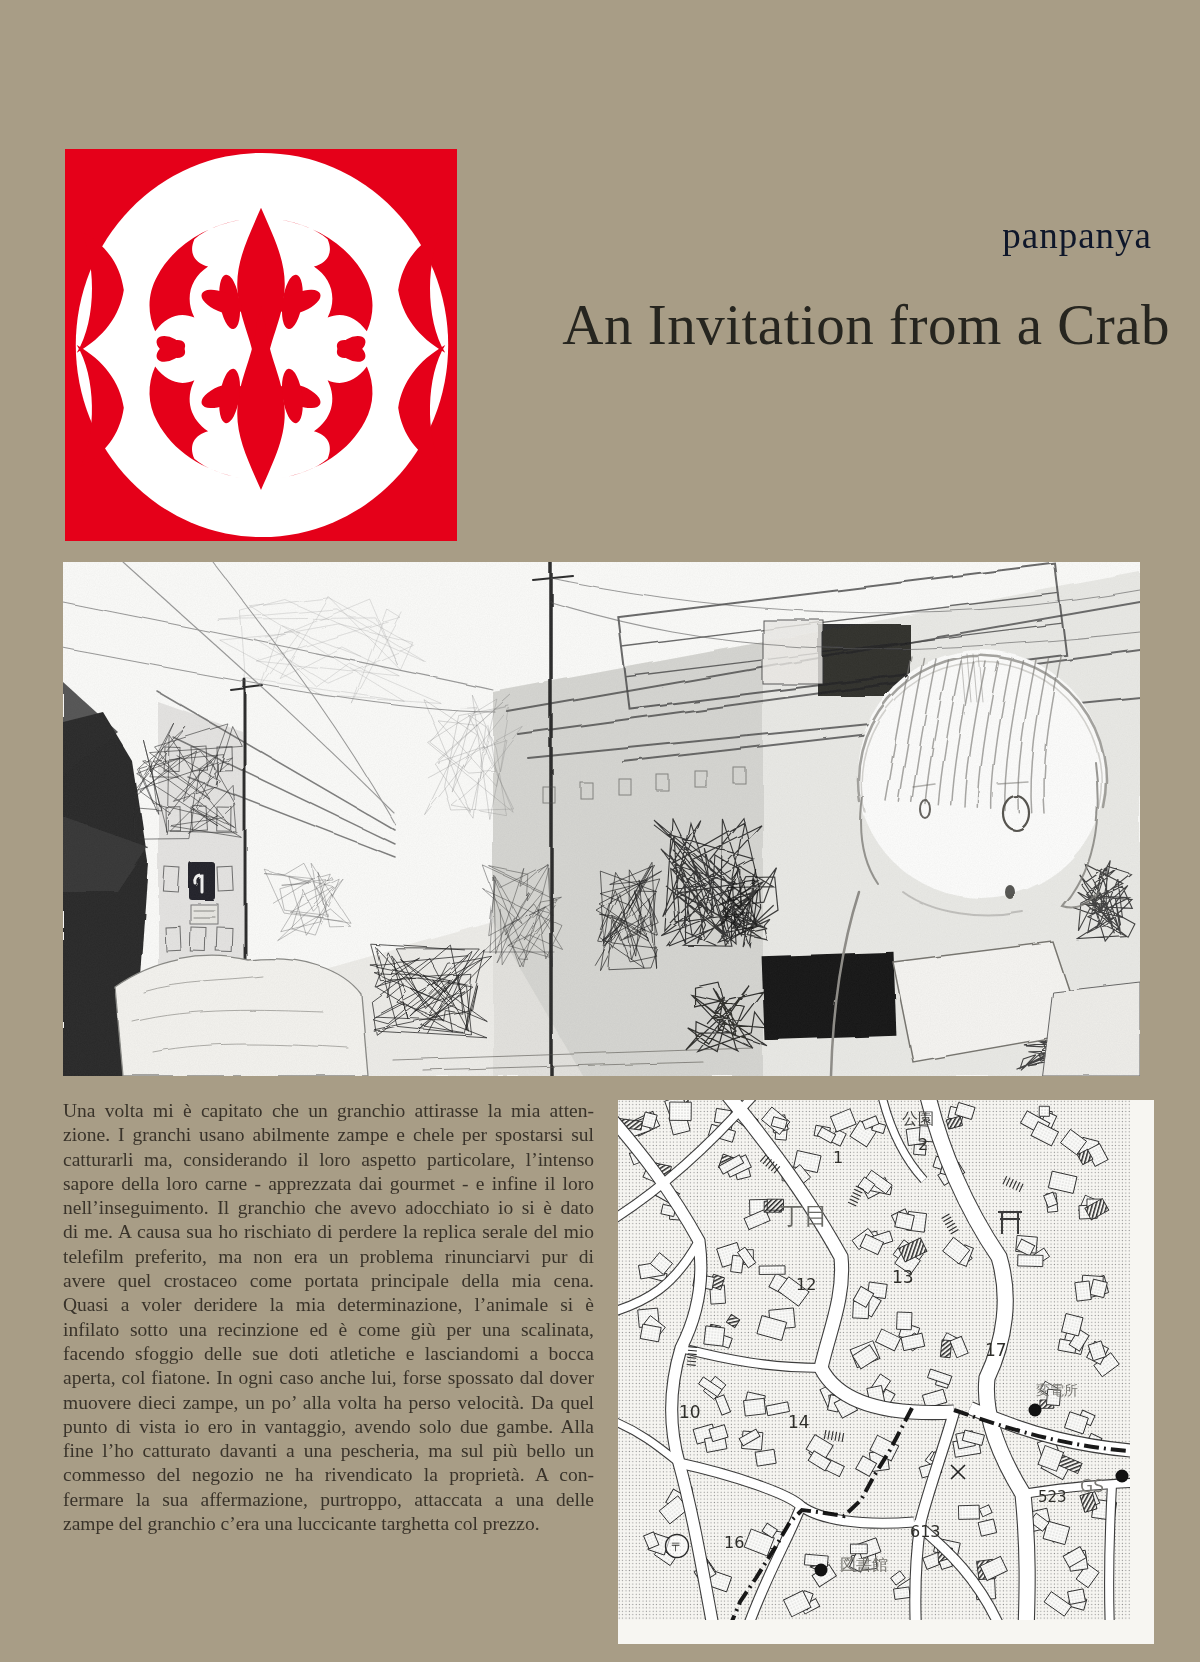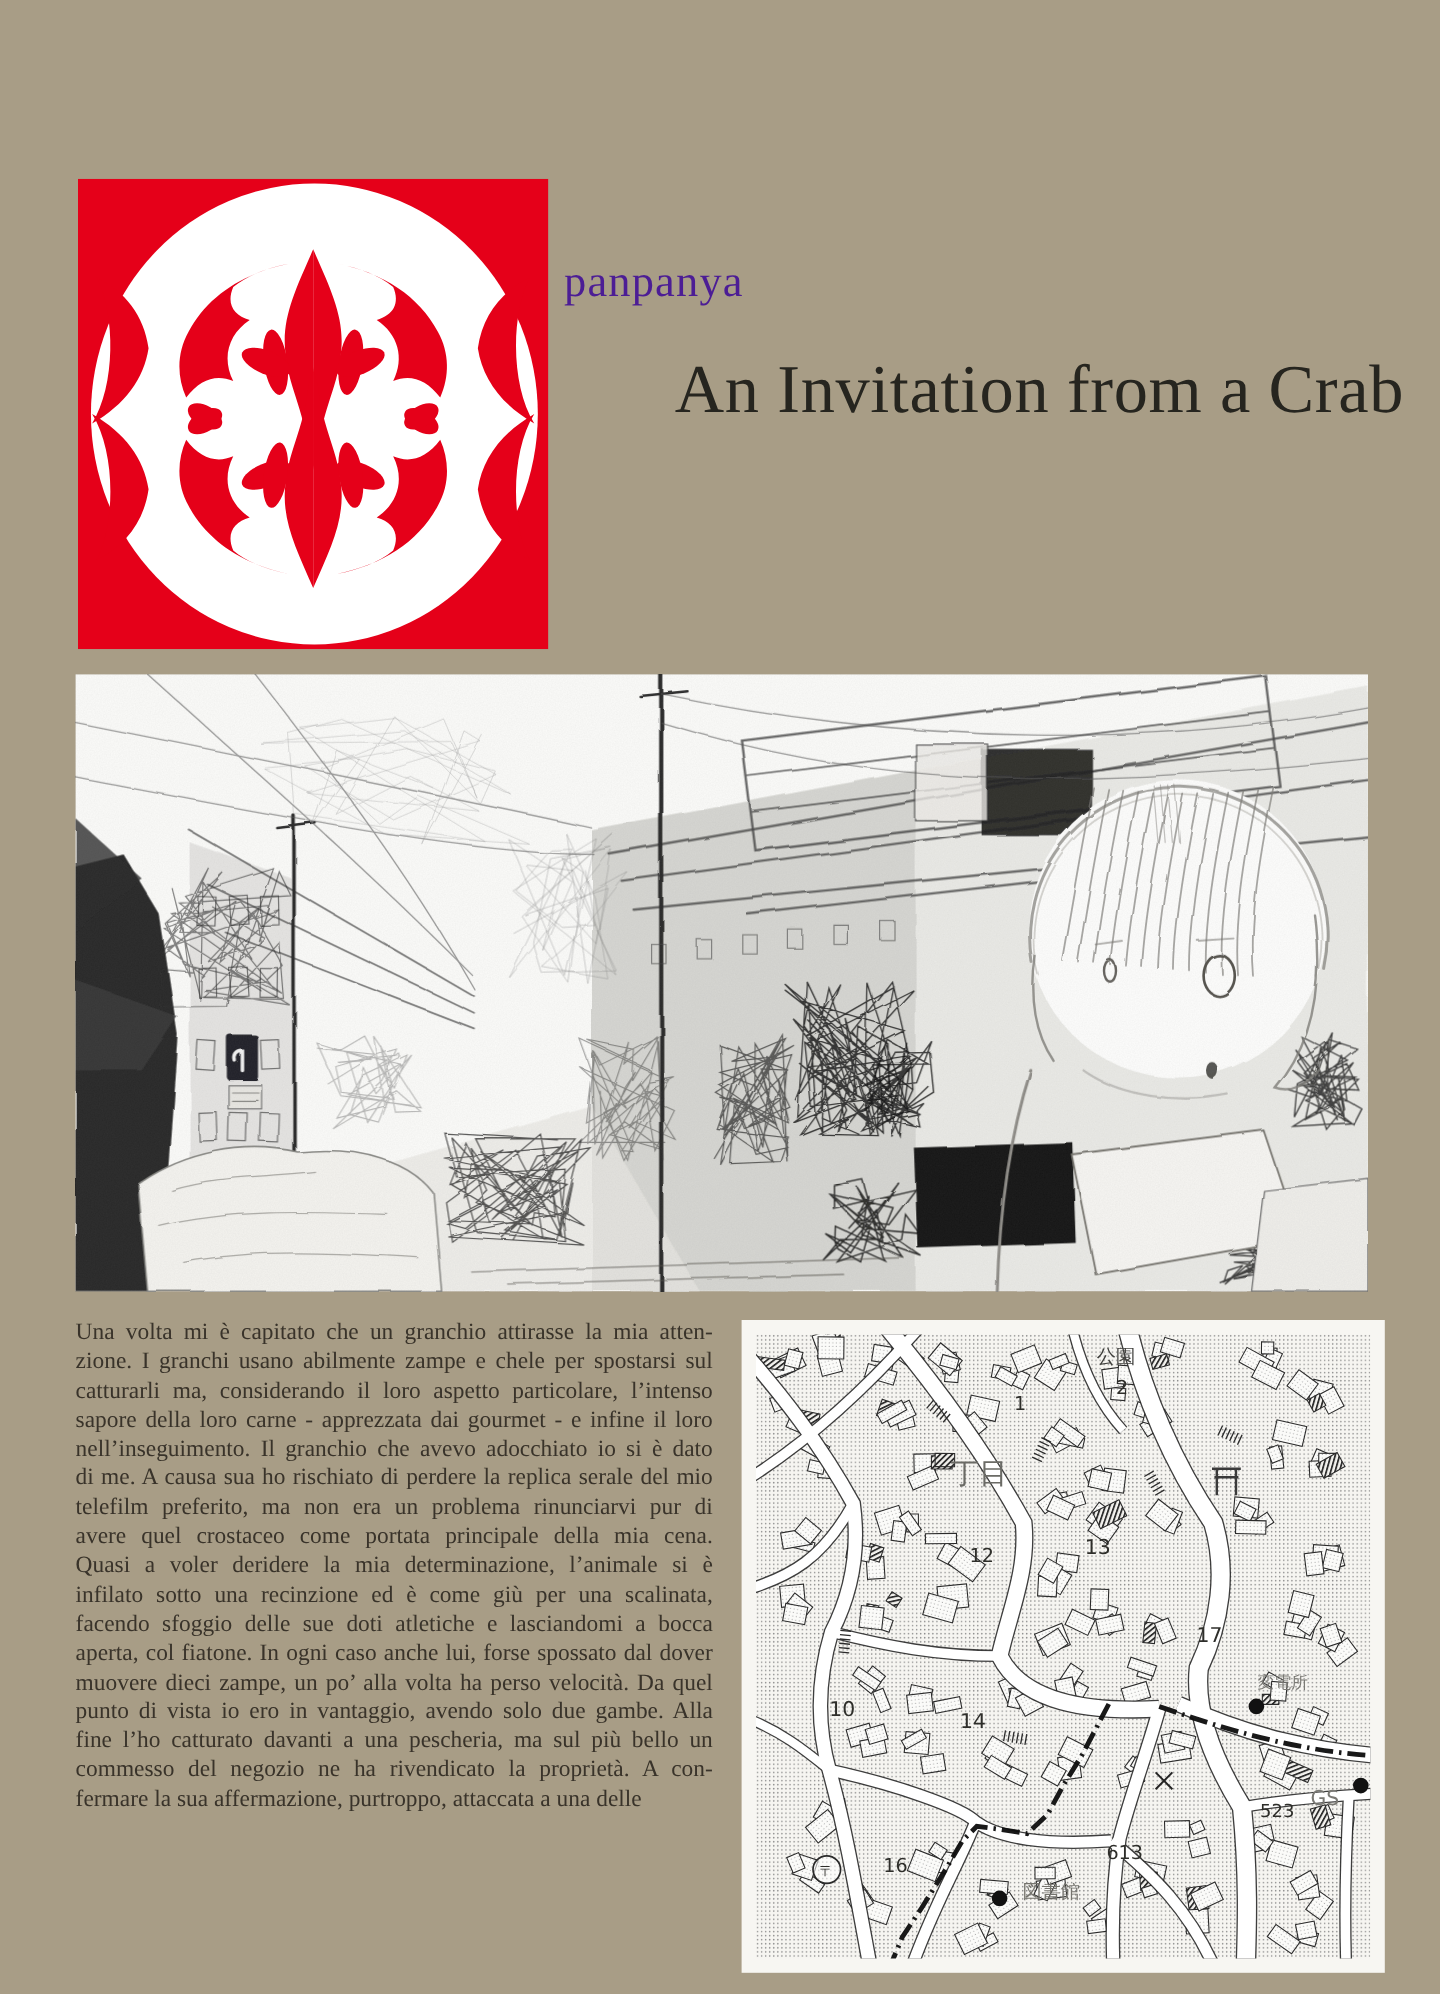--- a/index.html
+++ b/index.html
@@ -1,31 +1,31 @@
 <!DOCTYPE html>
 <html><head>
 <meta charset="utf-8">
 <style>
   html,body{margin:0;padding:0;}
   .page{position:relative;width:1200px;height:1662px;background:#a89d86;overflow:hidden;
         font-family:"Liberation Serif",serif;}
   .logo{position:absolute;left:65px;top:149px;width:392px;height:392px;}
   .logo svg{display:block;width:100%;height:100%;}
-  .author{position:absolute;left:470px;top:214px;width:700px;text-align:left;
-          font-size:37px;color:#4c1d95;letter-spacing:1px;}
+  .author{position:absolute;left:452px;top:214px;width:700px;text-align:right;
+          font-size:37px;color:#0f172a;letter-spacing:1px;}
   .title{position:absolute;left:450px;top:292px;width:720px;text-align:right;margin:0;
          font-size:57px;font-weight:400;color:#26251f;letter-spacing:0.5px;}
   .illustration{position:absolute;left:63px;top:562px;width:1077px;height:514px;background:#fbfbf9;}
   .illustration svg{display:block;width:100%;height:100%;}
   .story{position:absolute;left:63px;top:1099px;width:531px;color:#39332a;
          font-size:19.5px;line-height:24.3px;}
   .story-line{text-align:justify;text-align-last:justify;white-space:normal;}
   .story-line:last-child{text-align-last:left;}
   .map-panel{position:absolute;left:618px;top:1100px;width:536px;height:544px;
-             background:#f7f6f2;box-sizing:border-box;padding:12px;}
+             background:#f7f6f2;box-sizing:border-box;}
   .map-panel svg{display:block;width:512px;height:520px;}
   text.ml{font-family:"DejaVu Sans",sans-serif;}
 </style>
 </head>
 <body>
 
 <div class="page">
 
   <div class="logo">
     <svg viewBox="0 0 200 200">
@@ -215,20 +215,21 @@
       <div class="story-line">avere quel crostaceo come portata principale della mia cena.</div>
       <div class="story-line">Quasi a voler deridere la mia determinazione, l’animale si è</div>
       <div class="story-line">infilato sotto una recinzione ed è come giù per una scalinata,</div>
       <div class="story-line">facendo sfoggio delle sue doti atletiche e lasciandomi a bocca</div>
       <div class="story-line">aperta, col fiatone. In ogni caso anche lui, forse spossato dal dover</div>
       <div class="story-line">muovere dieci zampe, un po’ alla volta ha perso velocità. Da quel</div>
       <div class="story-line">punto di vista io ero in vantaggio, avendo solo due gambe. Alla</div>
       <div class="story-line">fine l’ho catturato davanti a una pescheria, ma sul più bello un</div>
       <div class="story-line">commesso del negozio ne ha rivendicato la proprietà. A con-</div>
       <div class="story-line">fermare la sua affermazione, purtroppo, attaccata a una delle</div>
+      <div class="story-line">zampe del granchio c’era una luccicante targhetta col prezzo.</div>
     </div>
 
   <div class="map-panel">
     <svg id="map" viewBox="0 0 512 520">
       <defs>
         <pattern id="dotsA" width="3.4" height="3.4" patternUnits="userSpaceOnUse">
           <rect width="3.4" height="3.4" fill="#f6f5f1"></rect>
             <circle cx="1.2" cy="1.2" r="0.62" fill="#8d8d8d"></circle>
         </pattern>
         <pattern id="bfill" width="3" height="3" patternUnits="userSpaceOnUse">

